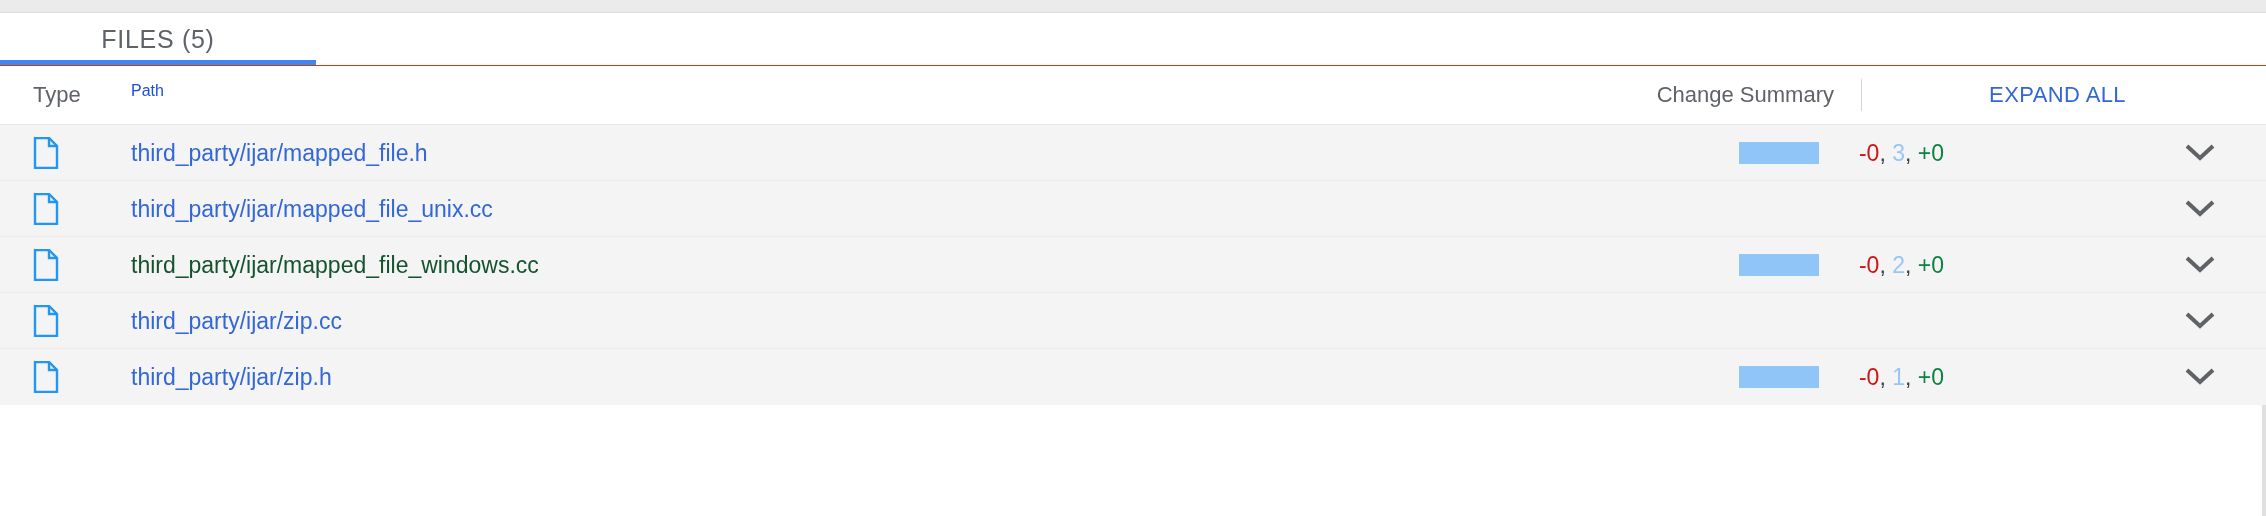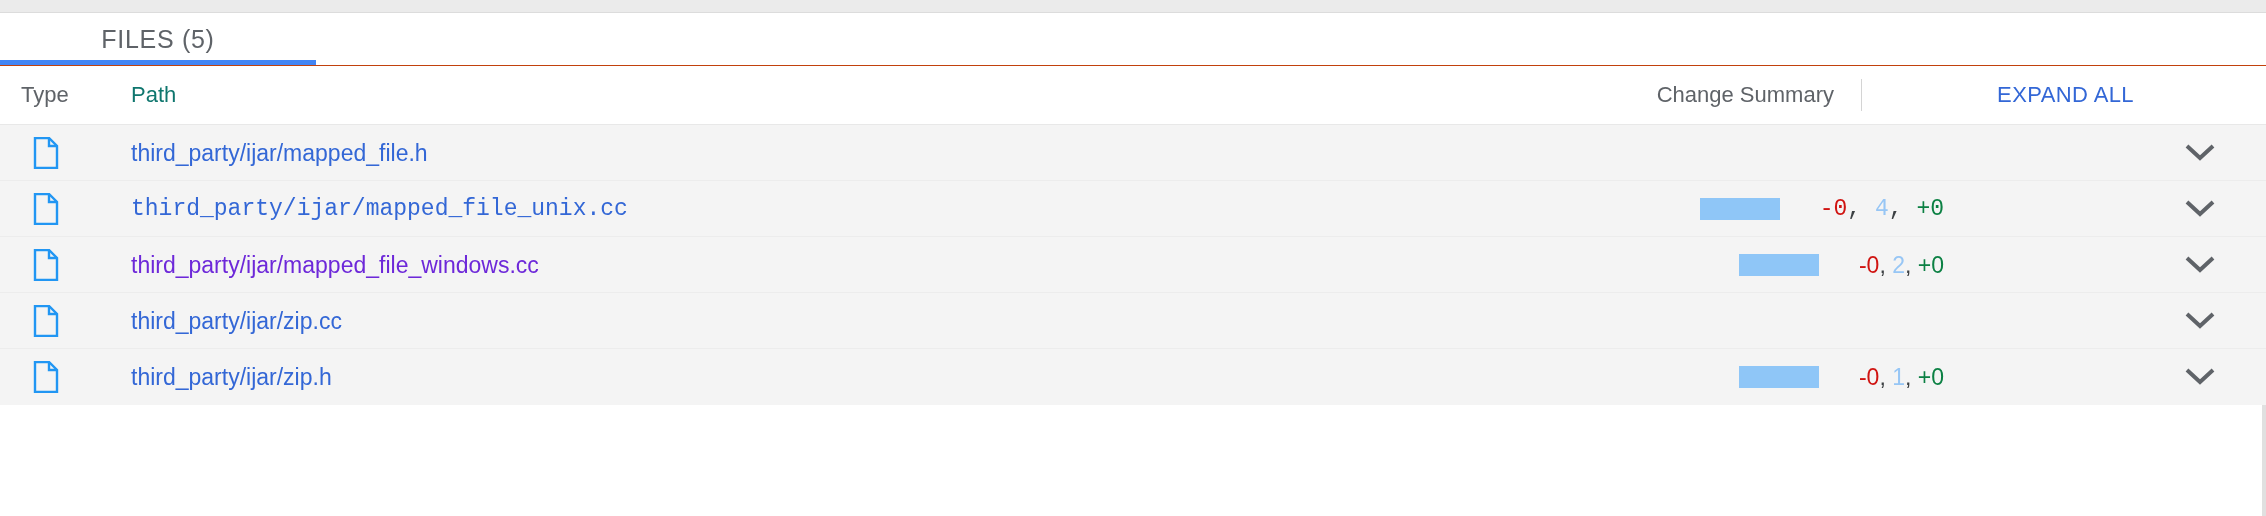--- a/index.html
+++ b/index.html
@@ -78,53 +78,53 @@
     position: absolute;
     left: 0;
     top: 66px;
     width: 2266px;
     height: 58px;
     background: #ffffff;
     border-bottom: 1px solid #e8e8e8;
   }
   .hdr-type {
     position: absolute;
-    left: 21px;
+    left: 33px;
     top: 16px;
     font-size: 22px;
     color: #5f6368;
     white-space: nowrap;
   }
   .hdr-path {
     position: absolute;
     left: 131px;
     top: 16px;
-    font-size: 22px;
-    color: #0f766e;
+    font-size: 16px;
+    color: #1d4ed8;
     white-space: nowrap;
   }
   .hdr-change-summary {
     position: absolute;
     right: 432px;
     top: 16px;
     font-size: 22px;
     color: #5f6368;
     white-space: nowrap;
   }
   .hdr-divider {
     position: absolute;
     right: 404px;
     top: 13px;
     width: 1px;
     height: 32px;
     background: #d4d4d4;
   }
   .hdr-expand-all {
     position: absolute;
-    right: 132px;
+    right: 140px;
     top: 16px;
     font-size: 22px;
     letter-spacing: 0.4px;
     color: #3367d6;
     white-space: nowrap;
     cursor: pointer;
   }
 
   
   .rows {
@@ -242,48 +242,24 @@
           <path d="M2 1 H16 L24 9 V31 H2 Z" stroke="#2196f3" stroke-width="2.4" fill="none" stroke-linejoin="miter"></path>
           <path d="M16 1 V9 H24" stroke="#2196f3" stroke-width="2.4" fill="none" stroke-linejoin="miter"></path>
         </svg>
       </span>
     </div>
 
     <div class="cell-path">
       <span class="path-link" style="color: rgb(51, 103, 214);">third_party/ijar/mapped_file.h</span>
     </div>
 
-
-    <div class="cell-expand">
-      <span class="chev">
-        <svg width="30" height="18" viewBox="0 0 30 18" xmlns="http://www.w3.org/2000/svg">
-          <path d="M2 2 L15 14 L28 2" stroke="#5f6368" stroke-width="4" fill="none" stroke-linecap="butt" stroke-linejoin="miter"></path>
-        </svg>
-      </span>
-    </div>
-  </div>
-
-  <div class="file-row" style="background: rgb(244, 244, 244); font-family: Liberation Mono, monospace;">
-    <div class="cell-type">
-      <span class="file-icon">
-        <svg width="26" height="32" viewBox="0 0 26 32" fill="none" xmlns="http://www.w3.org/2000/svg">
-          <path d="M2 1 H16 L24 9 V31 H2 Z" stroke="#2196f3" stroke-width="2.4" fill="none" stroke-linejoin="miter"></path>
-          <path d="M16 1 V9 H24" stroke="#2196f3" stroke-width="2.4" fill="none" stroke-linejoin="miter"></path>
-        </svg>
-      </span>
-    </div>
-
-    <div class="cell-path">
-      <span class="path-link" style="color: rgb(51, 103, 214);">third_party/ijar/mapped_file_unix.cc</span>
-    </div>
-
     <div class="cell-summary">
       <span class="sum-bar" style="width: 80px; background: rgb(143, 198, 247);"></span>
       <span class="sum-counts">
-        <span class="num-del" style="color: rgb(208, 20, 17);">-0</span><span class="num-sep">, </span><span class="num-mid" style="color: rgb(151, 198, 245);">4</span><span class="num-sep">, </span><span class="num-add" style="color: rgb(11, 128, 67);">+0</span>
+        <span class="num-del" style="color: rgb(208, 20, 17);">-0</span><span class="num-sep">, </span><span class="num-mid" style="color: rgb(151, 198, 245);">3</span><span class="num-sep">, </span><span class="num-add" style="color: rgb(11, 128, 67);">+0</span>
       </span>
     </div>
 
     <div class="cell-expand">
       <span class="chev">
         <svg width="30" height="18" viewBox="0 0 30 18" xmlns="http://www.w3.org/2000/svg">
           <path d="M2 2 L15 14 L28 2" stroke="#5f6368" stroke-width="4" fill="none" stroke-linecap="butt" stroke-linejoin="miter"></path>
         </svg>
       </span>
     </div>
@@ -293,21 +269,45 @@
     <div class="cell-type">
       <span class="file-icon">
         <svg width="26" height="32" viewBox="0 0 26 32" fill="none" xmlns="http://www.w3.org/2000/svg">
           <path d="M2 1 H16 L24 9 V31 H2 Z" stroke="#2196f3" stroke-width="2.4" fill="none" stroke-linejoin="miter"></path>
           <path d="M16 1 V9 H24" stroke="#2196f3" stroke-width="2.4" fill="none" stroke-linejoin="miter"></path>
         </svg>
       </span>
     </div>
 
     <div class="cell-path">
-      <span class="path-link" style="color: #6d28d9;">third_party/ijar/mapped_file_windows.cc</span>
+      <span class="path-link" style="color: rgb(51, 103, 214);">third_party/ijar/mapped_file_unix.cc</span>
+    </div>
+
+
+    <div class="cell-expand">
+      <span class="chev">
+        <svg width="30" height="18" viewBox="0 0 30 18" xmlns="http://www.w3.org/2000/svg">
+          <path d="M2 2 L15 14 L28 2" stroke="#5f6368" stroke-width="4" fill="none" stroke-linecap="butt" stroke-linejoin="miter"></path>
+        </svg>
+      </span>
+    </div>
+  </div>
+
+  <div class="file-row" style="background: rgb(244, 244, 244);">
+    <div class="cell-type">
+      <span class="file-icon">
+        <svg width="26" height="32" viewBox="0 0 26 32" fill="none" xmlns="http://www.w3.org/2000/svg">
+          <path d="M2 1 H16 L24 9 V31 H2 Z" stroke="#2196f3" stroke-width="2.4" fill="none" stroke-linejoin="miter"></path>
+          <path d="M16 1 V9 H24" stroke="#2196f3" stroke-width="2.4" fill="none" stroke-linejoin="miter"></path>
+        </svg>
+      </span>
+    </div>
+
+    <div class="cell-path">
+      <span class="path-link" style="color: #14532d;">third_party/ijar/mapped_file_windows.cc</span>
     </div>
 
     <div class="cell-summary">
       <span class="sum-bar" style="width: 80px; background: rgb(143, 198, 247);"></span>
       <span class="sum-counts">
         <span class="num-del" style="color: rgb(208, 20, 17);">-0</span><span class="num-sep">, </span><span class="num-mid" style="color: rgb(151, 198, 245);">2</span><span class="num-sep">, </span><span class="num-add" style="color: rgb(11, 128, 67);">+0</span>
       </span>
     </div>
 
     <div class="cell-expand">

